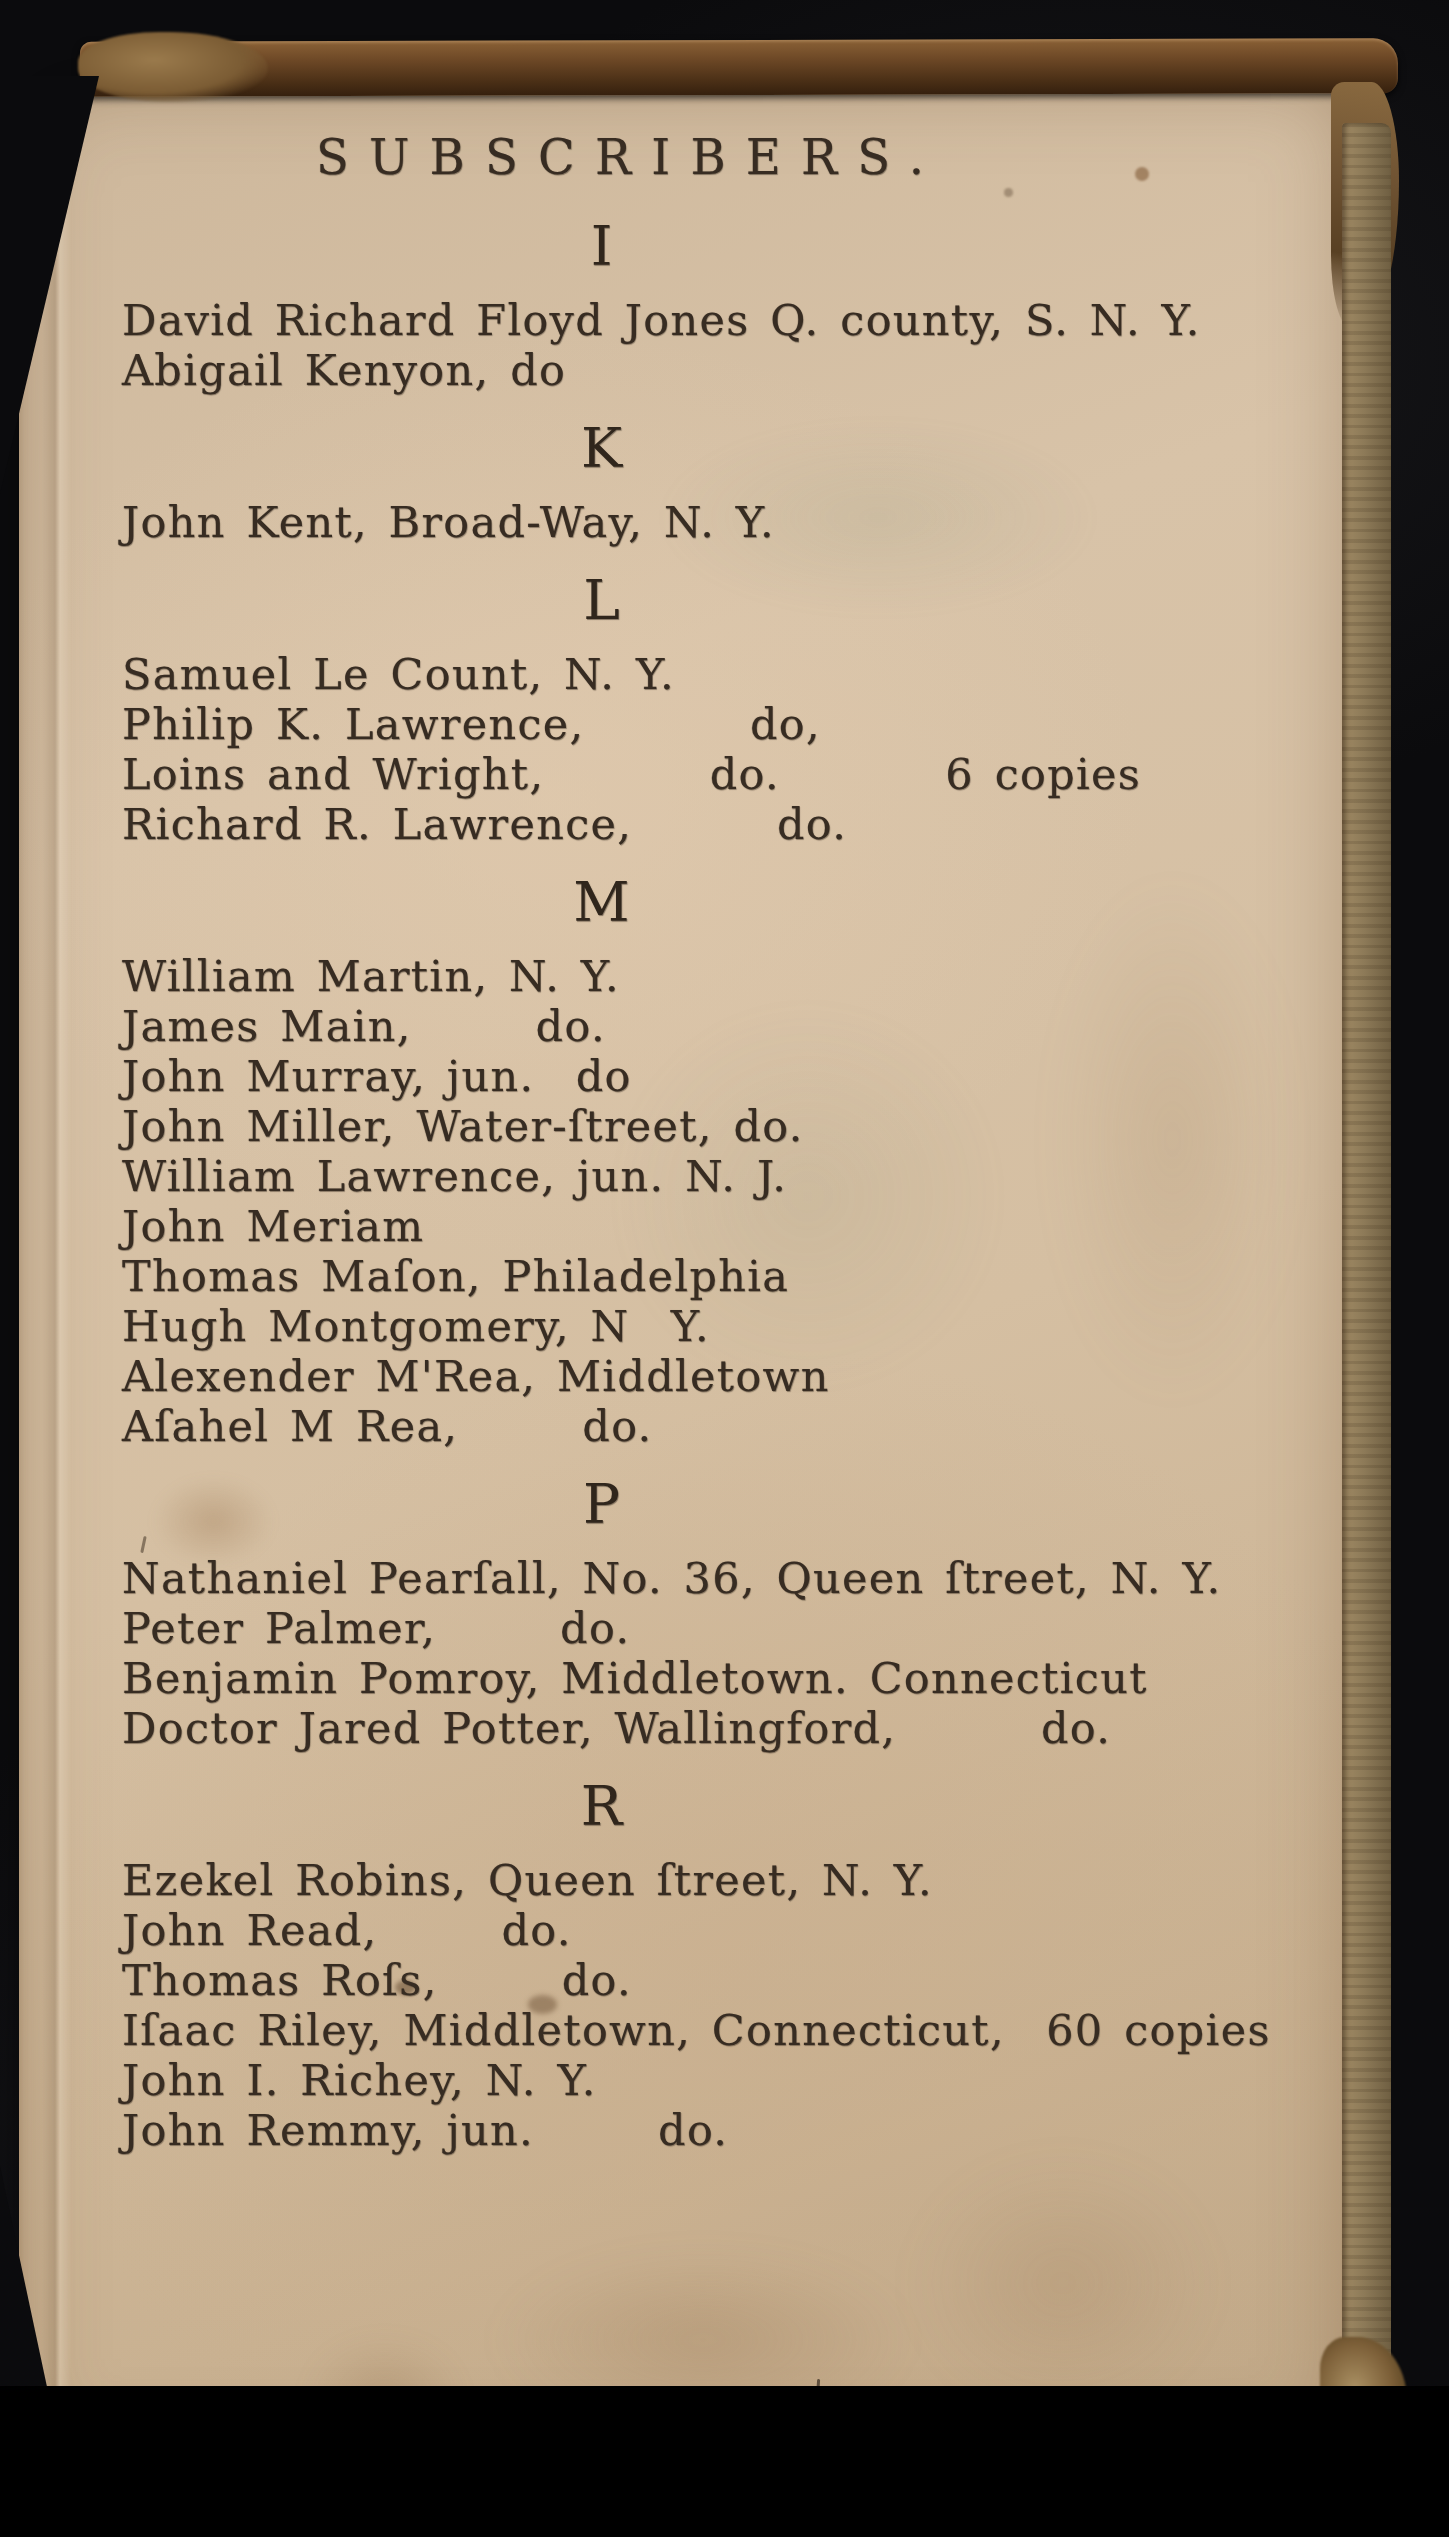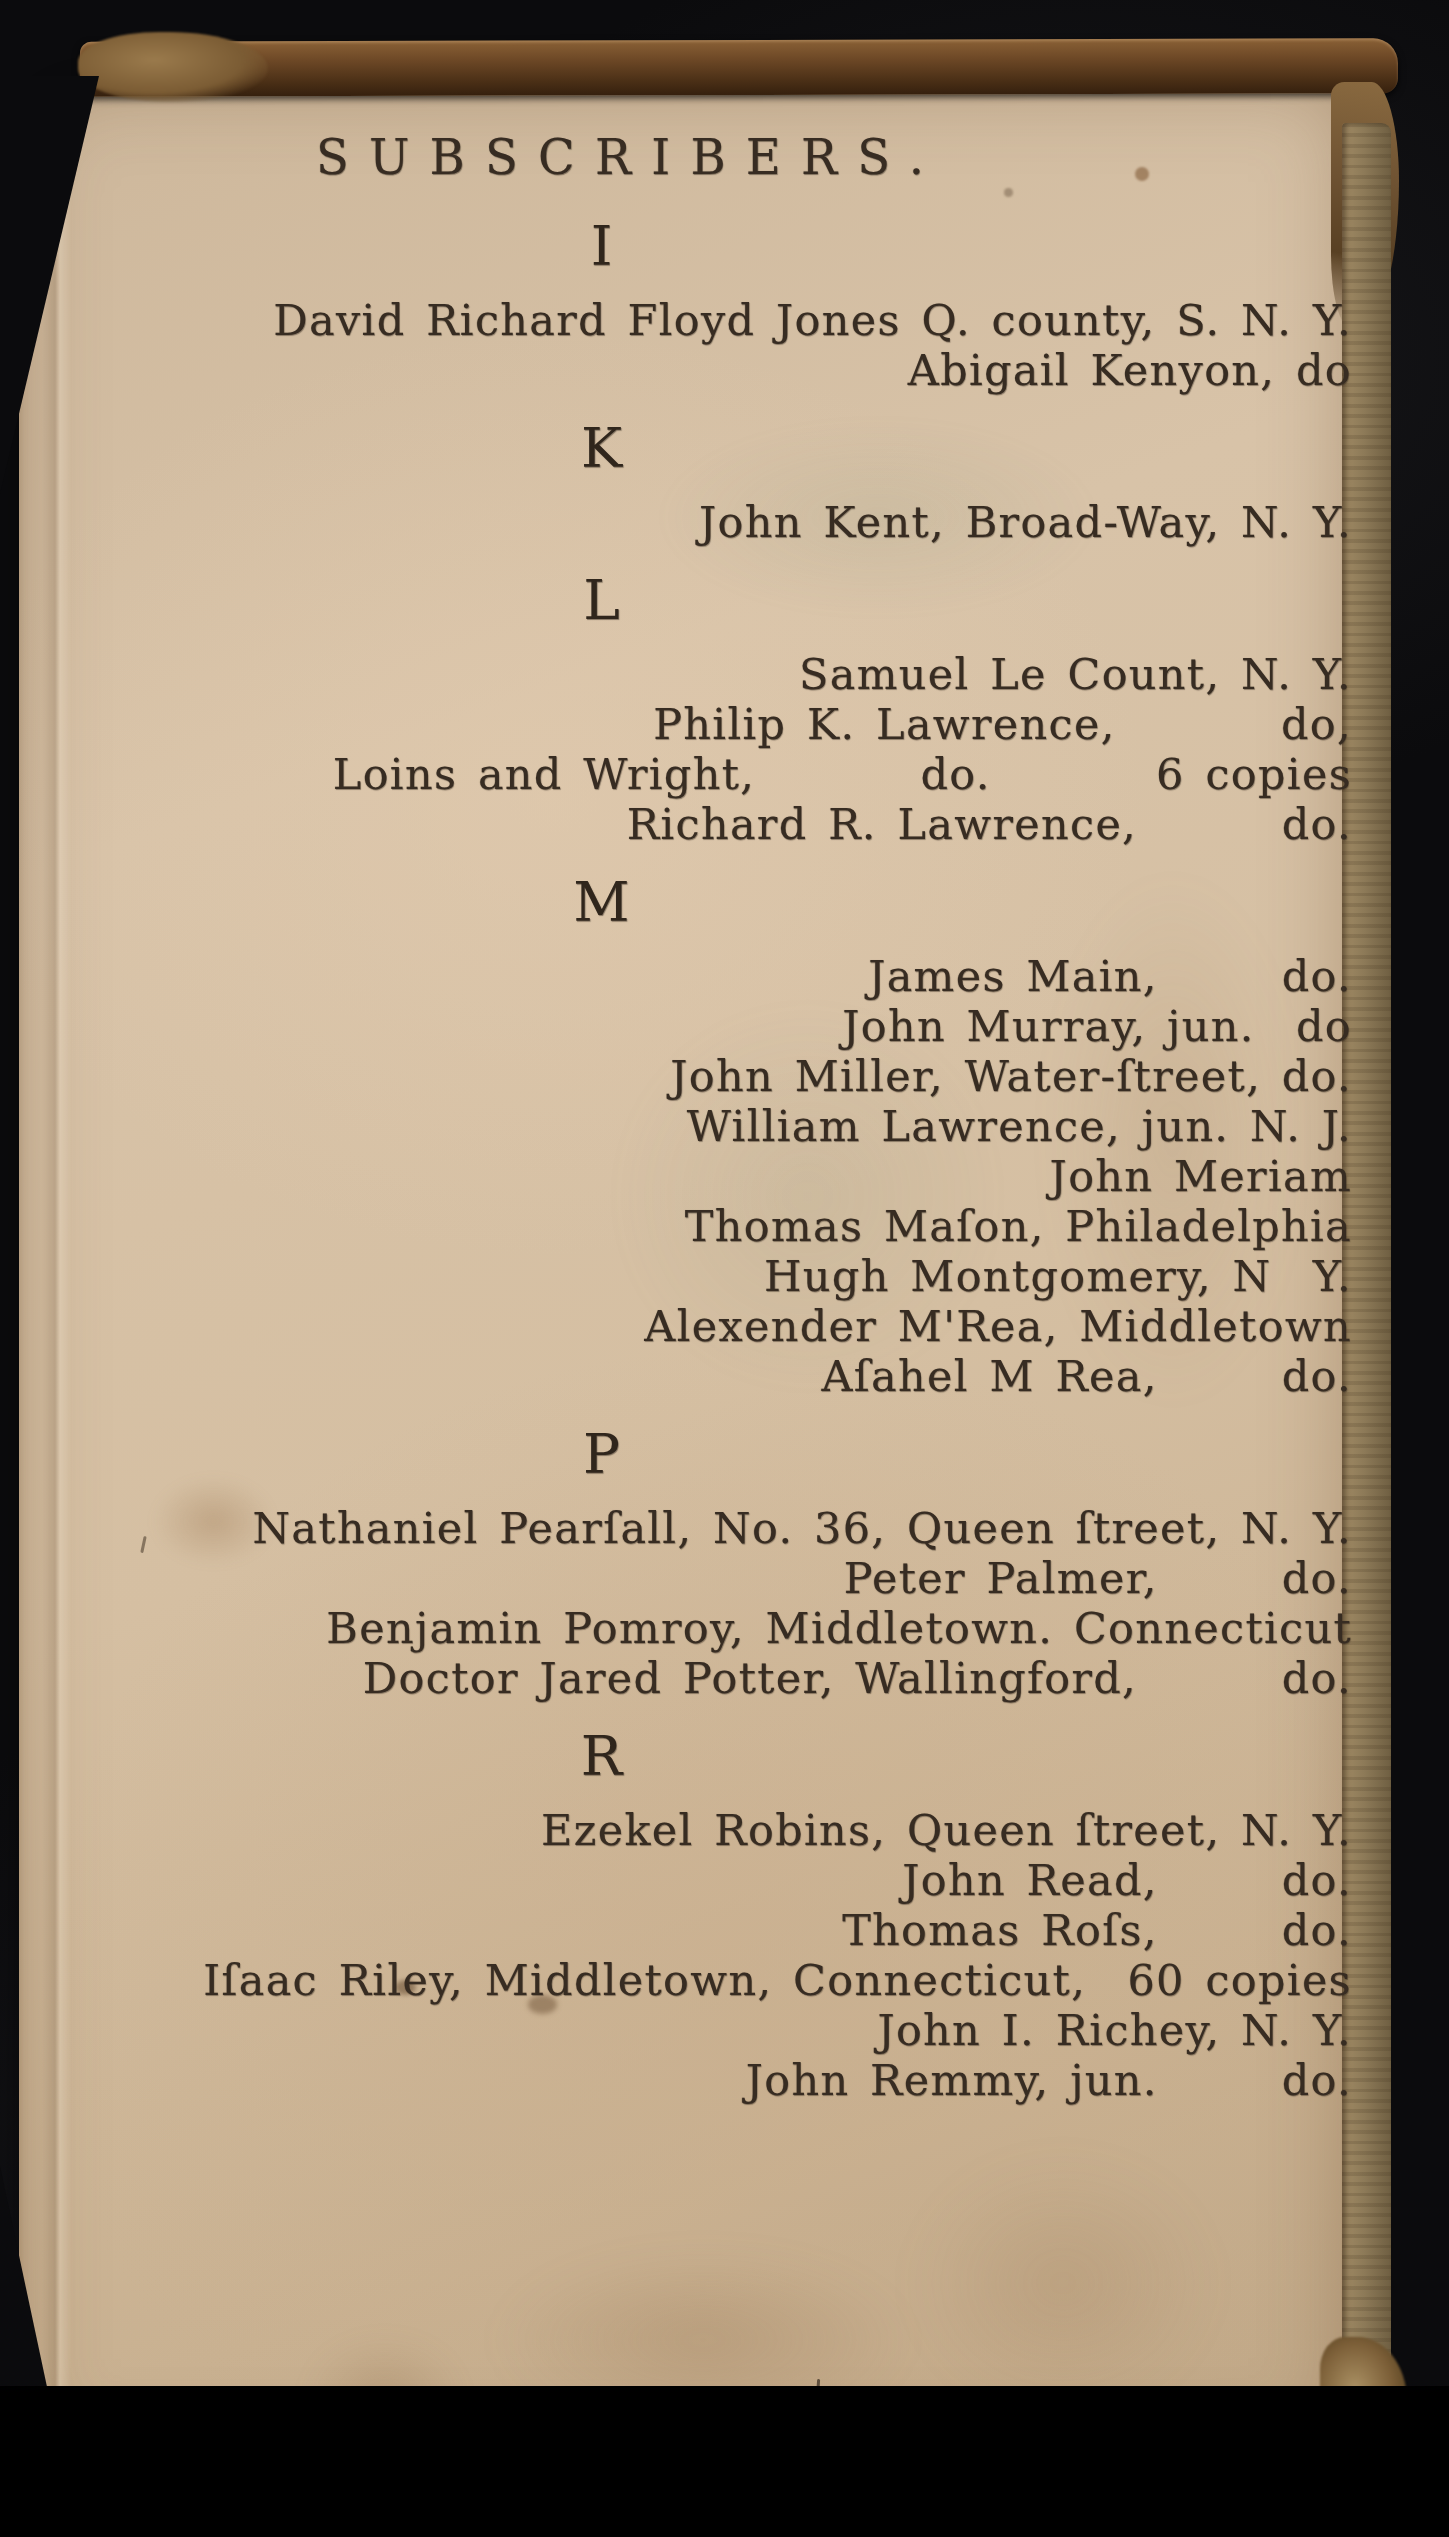--- a/index.html
+++ b/index.html
@@ -114,21 +114,20 @@
     font-size:55px;line-height:1;
     margin-bottom:21px;
     color:#30261c;
     text-shadow:0.7px 0.9px 0.9px rgba(48,38,28,.5);
   }
   .entry{
     font-size:43px;line-height:50px;
     white-space:pre;
     letter-spacing:1.3px;word-spacing:5.7px;
     text-shadow:0.6px 0.8px 0.9px rgba(54,43,32,.45), -0.4px -0.2px 0.7px rgba(54,43,32,.28);
-    text-align:right;
   }
 </style>
 </head>
 <body>
 
 <div id="screenshot">
 
   <div class="page"></div>
   <div class="page-crease-left"></div>
 
@@ -179,20 +178,21 @@
             <div class="entry">Samuel Le Count, N. Y.</div>
             <div class="entry">Philip K. Lawrence,        do,</div>
             <div class="entry">Loins and Wright,        do.        6 copies</div>
             <div class="entry">Richard R. Lawrence,       do.</div>
           </div>
     </div>
 
     <div class="section">
       <div class="section-letter">M</div>
       <div class="section-entries">
+            <div class="entry">William Martin, N. Y.</div>
             <div class="entry">James Main,      do.</div>
             <div class="entry">John Murray, jun.  do</div>
             <div class="entry">John Miller, Water-ſtreet, do.</div>
             <div class="entry">William Lawrence, jun. N. J.</div>
             <div class="entry">John Meriam</div>
             <div class="entry">Thomas Maſon, Philadelphia</div>
             <div class="entry">Hugh Montgomery, N  Y.</div>
             <div class="entry">Alexender M'Rea, Middletown</div>
             <div class="entry">Aſahel M Rea,      do.</div>
           </div>

